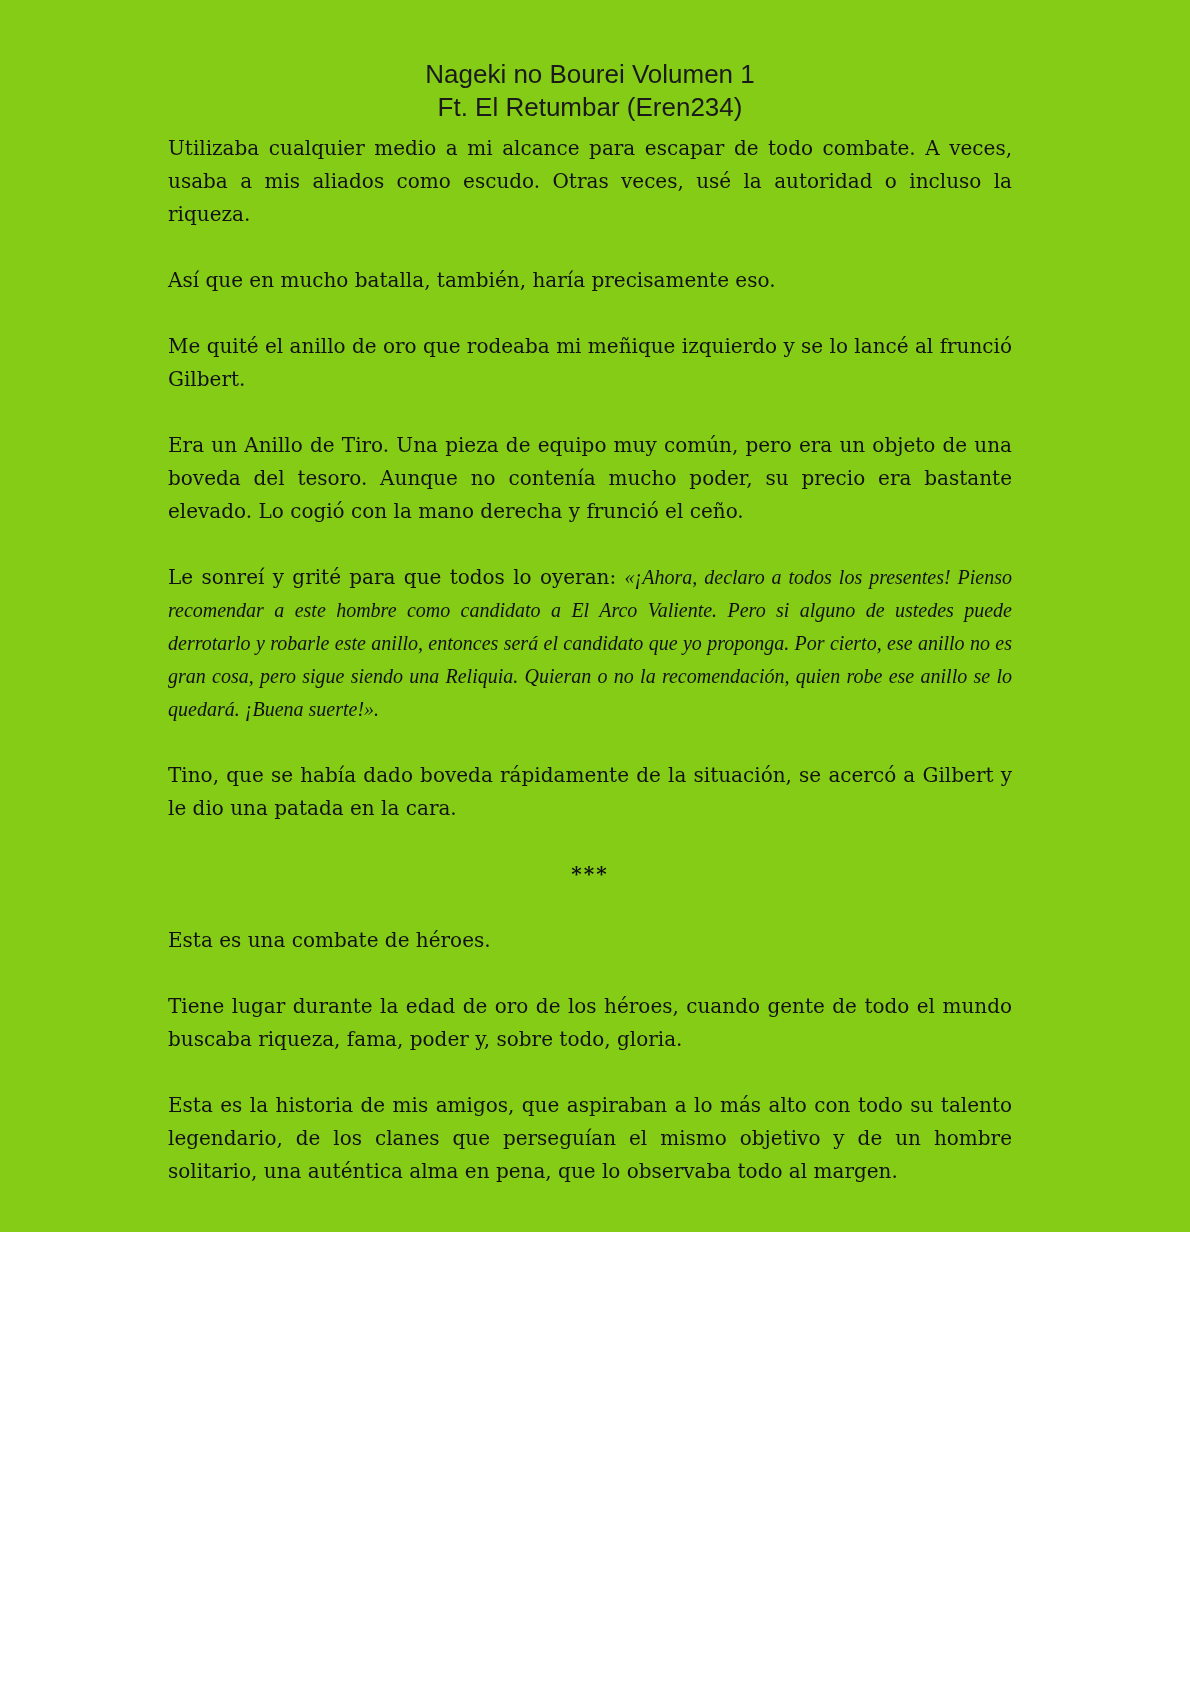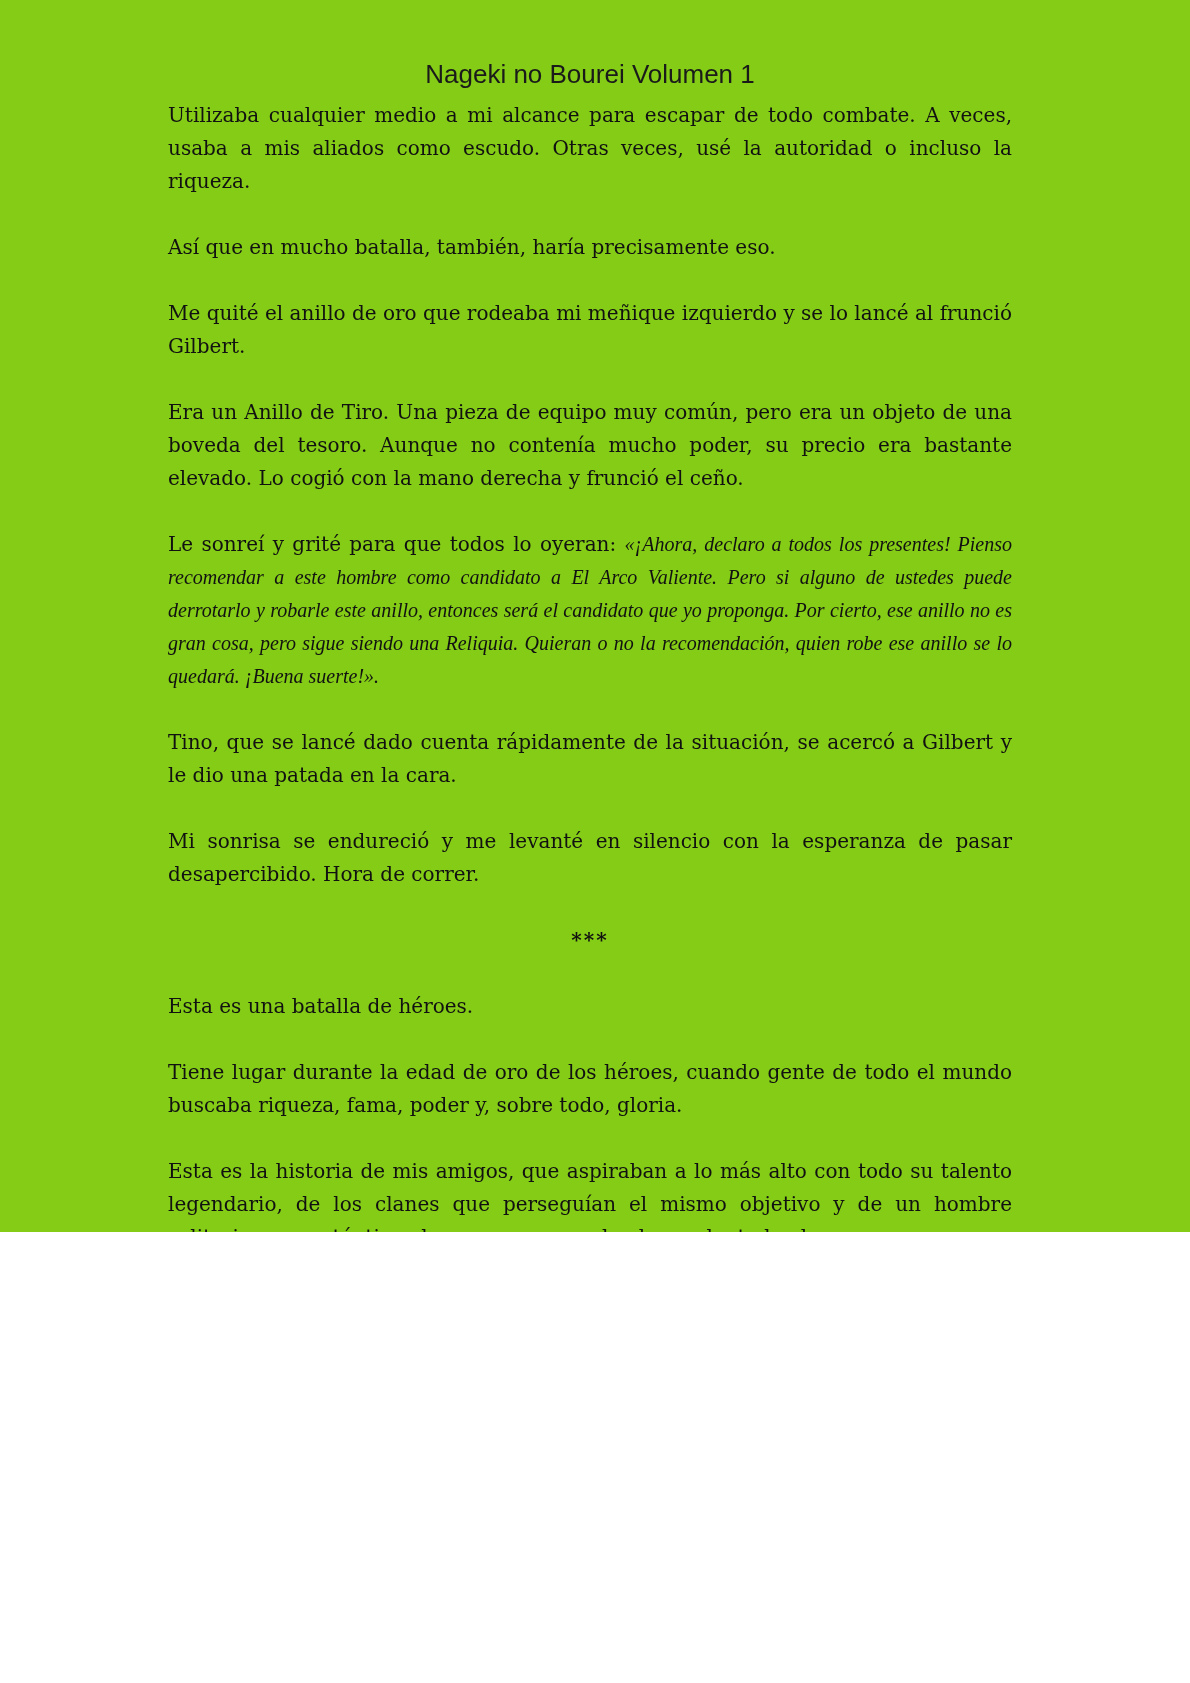--- a/index.html
+++ b/index.html
@@ -53,32 +53,32 @@
     display: block;
   }
 </style>
 </head>
 <body>
 
 <div class="page">
 
   <div class="doc-header">
     <div>Nageki no Bourei Volumen 1</div>
+    <div>Ft. El Retumbar (Eren234)</div>
   </div>
 
   <div class="doc-body">
       <div class="para"><span>Utilizaba cualquier medio a mi alcance para escapar de todo combate. A veces, usaba a mis aliados como escudo. Otras veces, usé la autoridad o incluso la riqueza.</span></div>
       <div class="para"><span>Así que en mucho batalla, también, haría precisamente eso.</span></div>
       <div class="para"><span>Me quité el anillo de oro que rodeaba mi meñique izquierdo y se lo lancé al frunció Gilbert.</span></div>
       <div class="para"><span>Era un Anillo de Tiro. Una pieza de equipo muy común, pero era un objeto de una boveda del tesoro. Aunque no contenía mucho poder, su precio era bastante elevado. Lo cogió con la mano derecha y frunció el ceño.</span></div>
       <div class="para"><span>Le sonreí y grité para que todos lo oyeran: </span><span class="italic">«¡Ahora, declaro a todos los presentes! Pienso recomendar a este hombre como candidato a El Arco Valiente. Pero si alguno de ustedes puede derrotarlo y robarle este anillo, entonces será el candidato que yo proponga. Por cierto, ese anillo no es gran cosa, pero sigue siendo una Reliquia. Quieran o no la recomendación, quien robe ese anillo se lo quedará. ¡Buena suerte!».</span></div>
-      <div class="para"><span>Tino, que se lancé dado cuenta rápidamente de la situación, se acercó a Gilbert y le dio una patada en la cara.</span></div>
-      <div class="para"><span>Mi sonrisa se endureció y me levanté en silencio con la esperanza de pasar desapercibido. Hora de correr.</span></div>
+      <div class="para"><span>Tino, que se había dado boveda rápidamente de la situación, se acercó a Gilbert y le dio una patada en la cara.</span></div>
       <div class="para separator"><span>***</span></div>
-      <div class="para"><span>Esta es una batalla de héroes.</span></div>
+      <div class="para"><span>Esta es una combate de héroes.</span></div>
       <div class="para"><span>Tiene lugar durante la edad de oro de los héroes, cuando gente de todo el mundo buscaba riqueza, fama, poder y, sobre todo, gloria.</span></div>
       <div class="para"><span>Esta es la historia de mis amigos, que aspiraban a lo más alto con todo su talento legendario, de los clanes que perseguían el mismo objetivo y de un hombre solitario, una auténtica alma en pena, que lo observaba todo al margen.</span></div>
     </div>
 
   <svg class="footer-illustration" viewBox="0 0 175 100" preserveAspectRatio="none" xmlns="http://www.w3.org/2000/svg">
 
     <rect width="175" height="100" fill="#ededed"></rect>
     <ellipse cx="95" cy="58" rx="62" ry="58" fill="#f7f7f7"></ellipse>
 
     <path d="M0,0 H175 V9 C130,17 55,17 0,7 Z" fill="#1f1f1f"></path>

